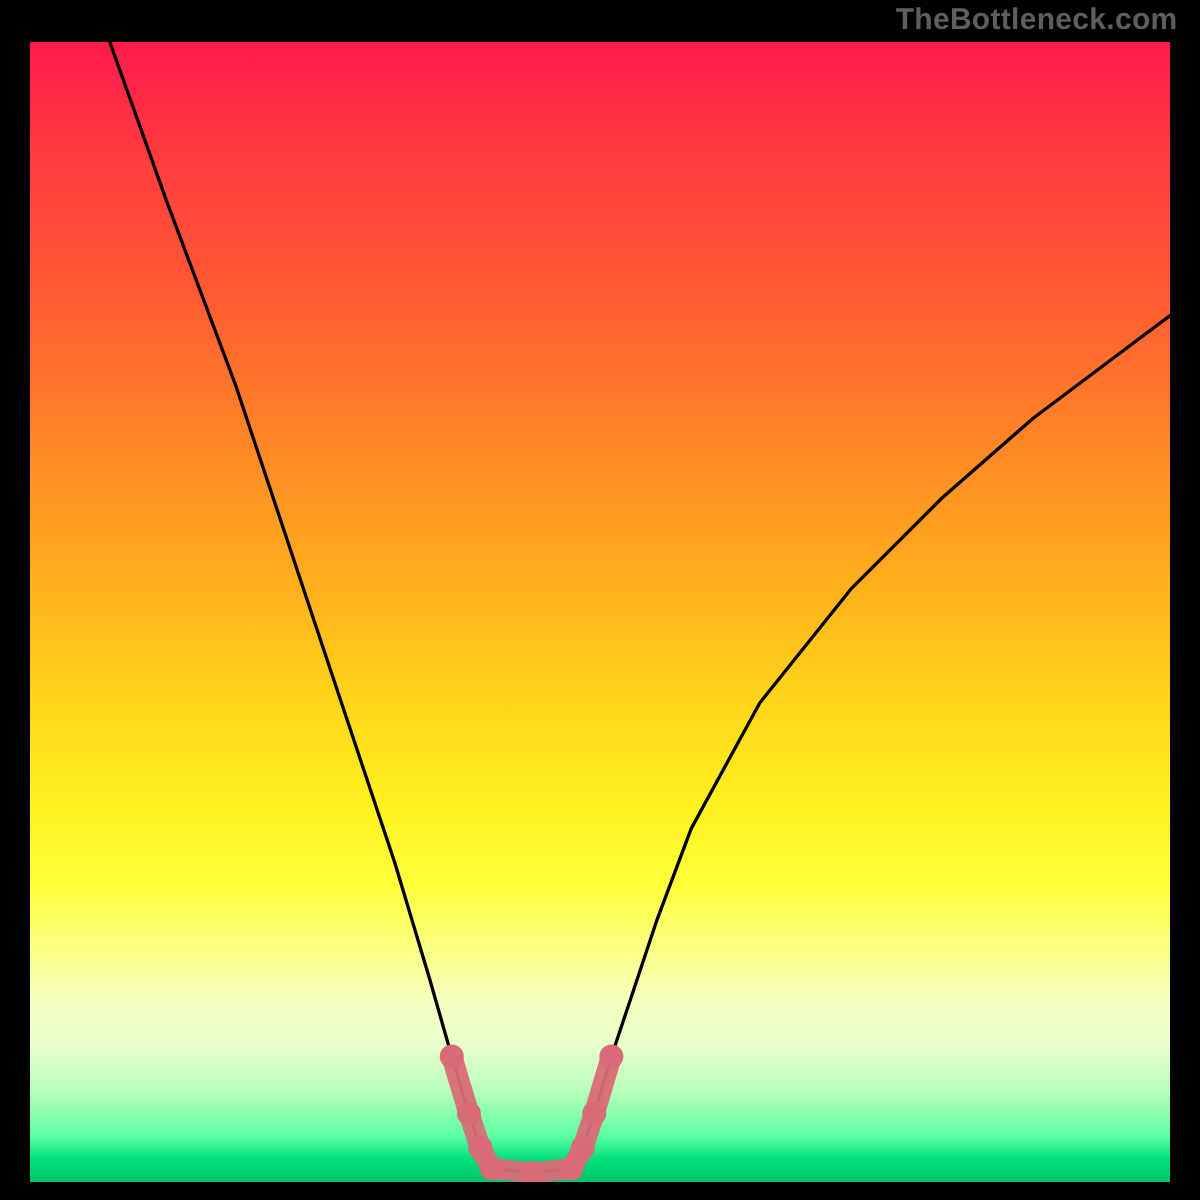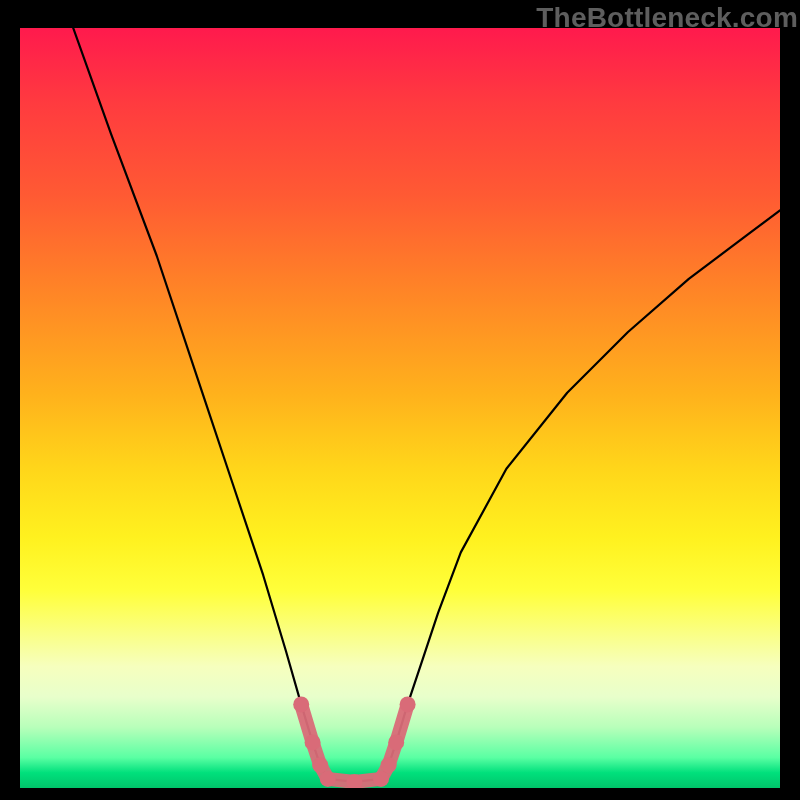--- a/index.html
+++ b/index.html
@@ -13,23 +13,23 @@
   }
   .outer {
     width: 800px;
     height: 800px;
     background: #000;
     position: relative;
   }
   .watermark {
     position: absolute;
     top: 2px;
-    right: 2px;
+    right: 15px;
     color: #5e5e5e;
-    font-size: 28px;
+    font-size: 20px;
     font-weight: 600;
     letter-spacing: 0.2px;
     z-index: 20;
     user-select: none;
   }
   .plot {
     position: absolute;
     left: 20px;
     top: 28px;
     width: 760px;

